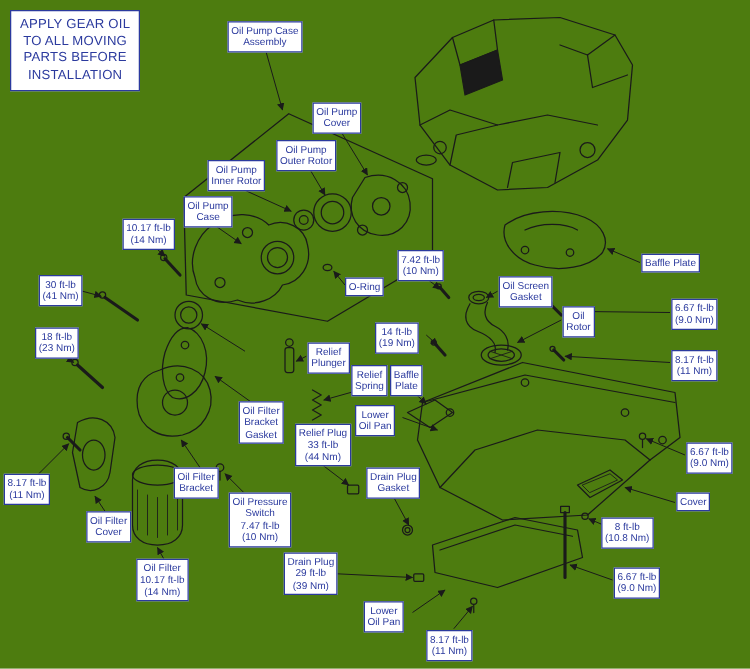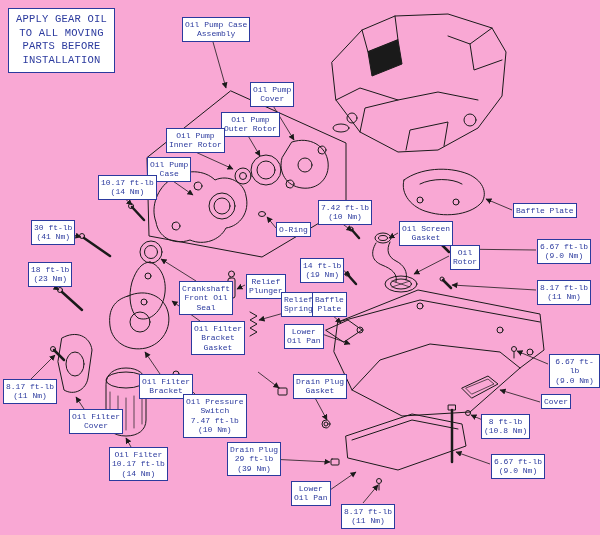--- a/index.html
+++ b/index.html
@@ -1,18 +1,18 @@
 <!DOCTYPE html>
 <html><head>
 <meta charset="utf-8">
 <style>
   html,body{margin:0;padding:0;background:#fff;}
   #stage{
-    position:relative;width:600px;height:535px;background:#f9a8d4;
-    font-family:Liberation Mono, monospace;overflow:hidden;
+    position:relative;width:600px;height:535px;background:#4d7c0f;
+    font-family:Liberation Sans, sans-serif;overflow:hidden;
   }
   #art{position:absolute;left:0;top:0;z-index:1;}
   .label{
     position:absolute;z-index:2;
     border:1px solid #2b3a9e;background:#fff;color:#2b3a9e;
     font-size:8px;line-height:1.18;padding:2px 2px;text-align:center;
     white-space:pre-line;
   }
   .note{
     position:absolute;left:8px;top:8px;z-index:2;
@@ -235,34 +235,34 @@
 Gasket</div>
   <div class="label" style="left:513px;top:203px">Baffle Plate</div>
   <div class="label" style="left:450px;top:245px">Oil
 Rotor</div>
   <div class="label" style="left:537px;top:239px">6.67 ft-lb
 (9.0 Nm)</div>
   <div class="label" style="left:300px;top:258px">14 ft-lb
 (19 Nm)</div>
   <div class="label" style="left:537px;top:280px">8.17 ft-lb
 (11 Nm)</div>
-  <div class="label" style="left:179px;top:281px">Crankshaft
-Front Oil
-Seal</div>
   <div class="label" style="left:246px;top:274px">Relief
 Plunger</div>
   <div class="label" style="left:281px;top:292px">Relief
 Spring</div>
   <div class="label" style="left:312px;top:292px">Baffle
 Plate</div>
   <div class="label" style="left:284px;top:324px">Lower
 Oil Pan</div>
   <div class="label" style="left:191px;top:321px">Oil Filter
 Bracket
 Gasket</div>
+  <div class="label" style="left:236px;top:339px">Relief Plug
+33 ft-lb
+(44 Nm)</div>
   <div class="label" style="left:549px;top:354px">6.67 ft-lb
 (9.0 Nm)</div>
   <div class="label" style="left:3px;top:379px">8.17 ft-lb
 (11 Nm)</div>
   <div class="label" style="left:139px;top:374px">Oil Filter
 Bracket</div>
   <div class="label" style="left:183px;top:394px">Oil Pressure
 Switch
 7.47 ft-lb
 (10 Nm)</div>

